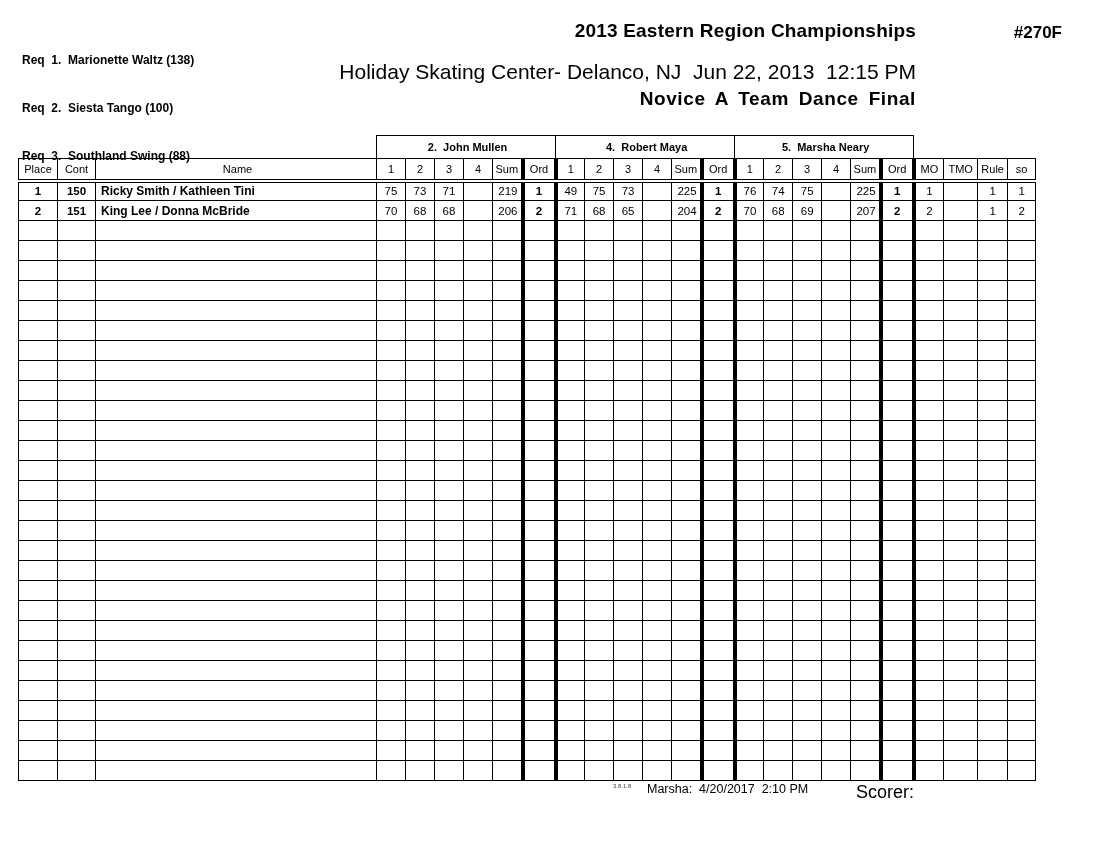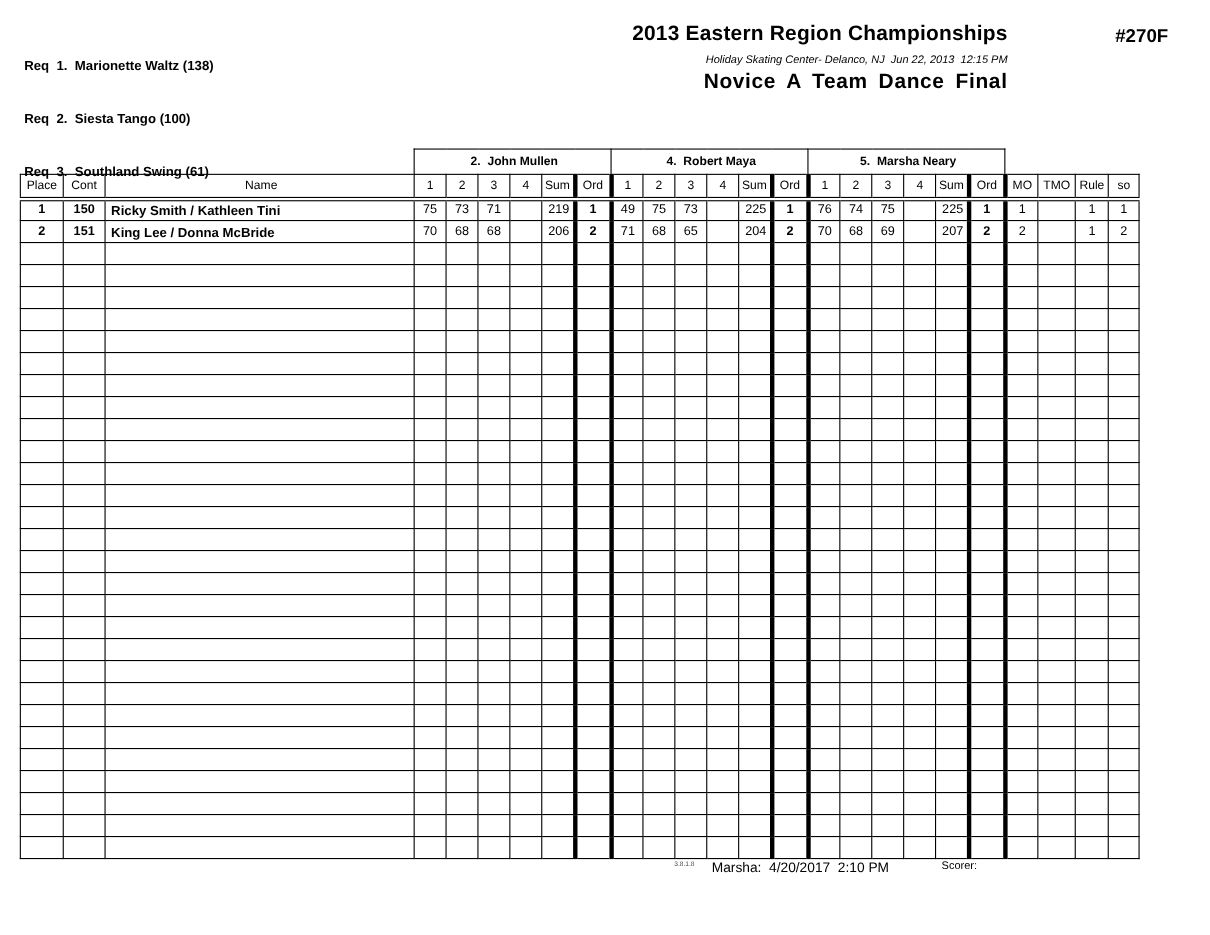--- a/index.html
+++ b/index.html
@@ -11,21 +11,21 @@
   }
   .req-list {
     position: absolute; left: 22px; top: 20px;
     font-size: 12px; line-height: 16px; white-space: pre; font-weight: bold;
   }
   .title-block {
     position: absolute; left: 0; top: 20px; width: 916px;
     text-align: right;
   }
   .title   { font-size: 19px; font-weight: bold; letter-spacing: 0.2px; }
-  .venue   { font-size: 10px; margin-top: 7px; white-space: pre; font-style: italic; }
+  .venue   { font-size: 21px; margin-top: 18px; white-space: pre; }
   .event   { font-size: 19px; font-weight: bold; margin-top: 4px; word-spacing: 4px; letter-spacing: 0.6px; }
   .report  { font-size: 16px; margin-top: 4px; }
   .event-number {
     position: absolute; top: 23px; right: 38px;
     font-size: 17px; font-weight: bold;
   }
   table.score-table {
     position: absolute; left: 18px; top: 135px;
     width: 1017px; border-collapse: collapse; table-layout: fixed;
     font-size: 11.5px;
@@ -48,31 +48,31 @@
   .col-header-row th.l { text-align: center; padding-left: 5px; }
   tbody tr { height: 20px; }
   td.c { text-align: center; }
   td.r { text-align: right; padding-right: 3px; }
   td.l { text-align: left; padding-left: 5px; }
   .bold { font-weight: bold; }
   td.nm { font-size: 12px; }
   .ord { border-left: 4px solid #000 !important; border-right: 4px solid #000 !important; }
   .footer-version { position: absolute; left: 613px; top: 783px; font-size: 6px; color: #444; }
   .footer-printed { position: absolute; left: 647px; top: 782px; font-size: 12.5px; white-space: pre; }
-  .footer-scorer  { position: absolute; left: 856px; top: 782px; font-size: 10px; }
+  .footer-scorer  { position: absolute; left: 856px; top: 782px; font-size: 18px; }
 </style>
 </head>
 <body>
 
 <div>
 
   <div class="req-list">
     <div>Req  1.  Marionette Waltz (138)</div>
     <div>Req  2.  Siesta Tango (100)</div>
-    <div>Req  3.  Southland Swing (61)</div>
+    <div>Req  3.  Southland Swing (88)</div>
   </div>
 
   <div class="title-block">
     <div class="title">2013 Eastern Region Championships</div>
     <div class="venue">Holiday Skating Center- Delanco, NJ  Jun 22, 2013  12:15 PM</div>
     <div class="event">Novice A Team Dance Final</div>
   </div>
 
   <div class="event-number">#270F</div>
 

